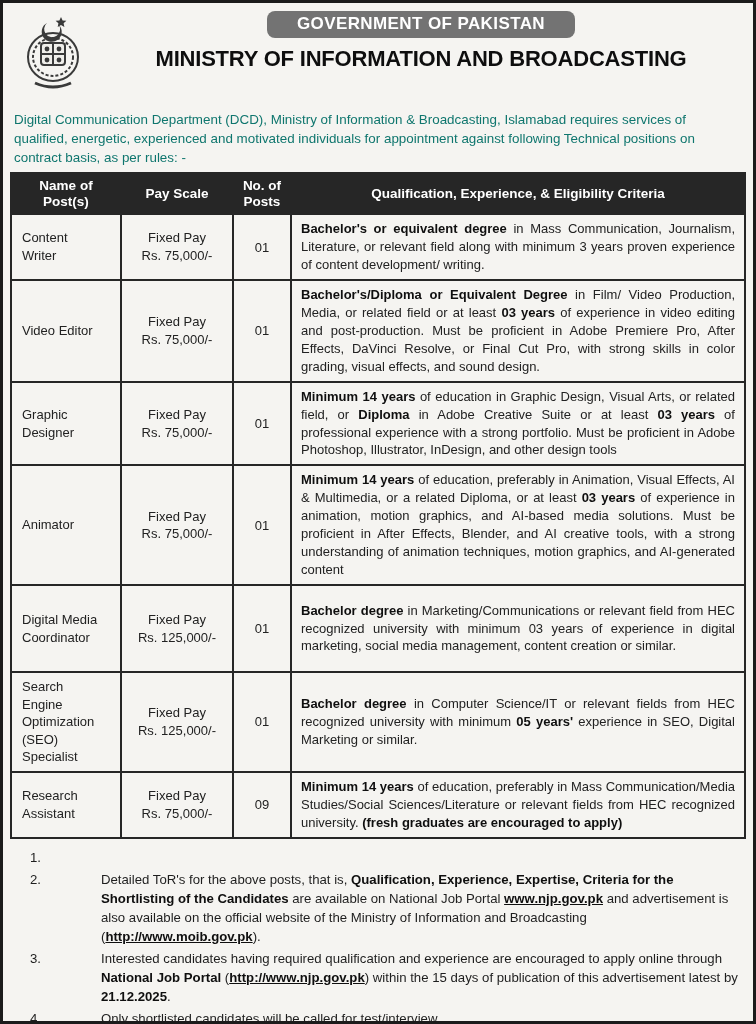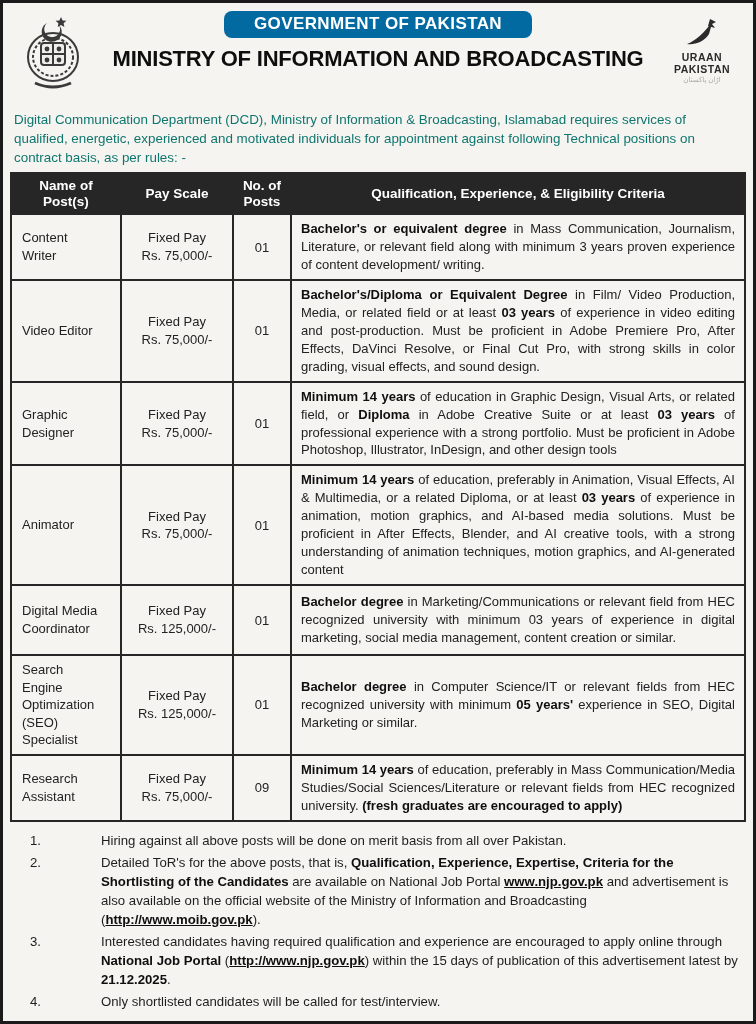--- a/index.html
+++ b/index.html
@@ -14,21 +14,21 @@
     border:3px solid #1b1b1b;
     display:flex; flex-direction:column;
     overflow:hidden;
     color:#242424;
   }
   
   .header { display:flex; align-items:flex-start; padding:6px 8px 2px 14px; height:89px; flex-shrink:0; }
   .emblem-wrap { width:80px; flex-shrink:0; padding-top:2px; }
   .header-center { flex:1; text-align:center; padding-top:2px; }
   .govt-pill {
-    display:inline-block; background:#0369a1; color:#fff;
+    display:inline-block; background:#737373; color:#fff;
     font-weight:700; font-size:17px; letter-spacing:.4px;
     padding:3px 30px 4px; border-radius:8px;
   }
   .ministry-line { font-weight:700; font-size:22px; line-height:1.18; color:#0e0e0e; letter-spacing:-.2px; margin-top:8px; }
   .uraan { width:86px; flex-shrink:0; text-align:center; padding-top:8px; }
   .uraan-name { font-size:10.5px; font-weight:700; color:#2a2a2a; line-height:1.15; letter-spacing:.5px; }
   .uraan-tagline { font-size:7px; color:#a9a8a5; margin-top:1px; }
   
   .band {
     background:#232323; color:#fff; height:37px; flex-shrink:0;
@@ -78,29 +78,20 @@
           <circle cx="30" cy="49" r="2.4" fill="#3a3a3a" stroke="none"></circle>
           <circle cx="42" cy="49" r="2.4" fill="#3a3a3a" stroke="none"></circle>
           <path d="M18 72 q18 8 36 0" stroke-width="3"></path>
         </g>
       </svg>
     </div>
     <div class="header-center">
       <div class="govt-pill">GOVERNMENT OF PAKISTAN</div>
       <div class="ministry-line">MINISTRY OF INFORMATION AND BROADCASTING</div>
     </div>
-    <div class="uraan">
-      <svg width="38" height="30" viewBox="0 0 38 30">
-        <path d="M4 27 C12 24 22 16 30 3 L26 17 C21 25 12 28 4 27 Z" fill="#2b2b2b"></path>
-        <path d="M27 2 l6 3 -4 2 3 4 -7 -2 z" fill="#2b2b2b"></path>
-      </svg>
-      <div class="uraan-name">URAAN</div>
-      <div class="uraan-name">PAKISTAN</div>
-      <div class="uraan-tagline">اڑان پاکستان</div>
-    </div>
   </div>
 
 
   <div class="intro">Digital Communication Department (DCD), Ministry of Information &amp; Broadcasting, Islamabad requires services of qualified, energetic, experienced and motivated individuals for appointment against following Technical positions on contract basis, as per rules: -</div>
 
   <table class="vac">
     <colgroup>
         <col style="width:110px">
         <col style="width:112px">
         <col style="width:58px">
@@ -144,21 +135,21 @@
       </tr>
       <tr style="height:112px">
         <td class="post">Animator</td>
         <td class="pay">
             <div>Fixed Pay</div>
             <div>Rs. 75,000/-</div>
           </td>
         <td class="count">01</td>
         <td class="criteria"><span class="b">Minimum 14 years</span><span> of education, preferably in Animation, Visual Effects, AI &amp; Multimedia, or a related Diploma, or at least </span><span class="b">03 years</span><span> of experience in animation, motion graphics, and AI-based media solutions. Must be proficient in After Effects, Blender, and AI creative tools, with a strong understanding of animation techniques, motion graphics, and AI-generated content</span></td>
       </tr>
-      <tr style="height:70px">
+      <tr style="height:87px">
         <td class="post">Digital Media Coordinator</td>
         <td class="pay">
             <div>Fixed Pay</div>
             <div>Rs. 125,000/-</div>
           </td>
         <td class="count">01</td>
         <td class="criteria"><span class="b">Bachelor degree</span><span> in Marketing/Communications or relevant field from HEC recognized university with minimum 03 years of experience in digital marketing, social media management, content creation or similar.</span></td>
       </tr>
       <tr style="height:74px">
         <td class="post">Search Engine Optimization (SEO) Specialist</td>
@@ -177,21 +168,20 @@
           </td>
         <td class="count">09</td>
         <td class="criteria"><span class="b">Minimum 14 years</span><span> of education, preferably in Mass Communication/Media Studies/Social Sciences/Literature or relevant fields from HEC recognized university. </span><span class="b">(fresh graduates are encouraged to apply)</span></td>
       </tr>
     </tbody>
   </table>
 
   <div class="notes">
     <div class="note">
         <div class="note-num">1.</div>
-        <div class="note-text"><span>Hiring against all above posts will be done on merit basis from all over Pakistan.</span></div>
       </div>
     <div class="note">
         <div class="note-num">2.</div>
         <div class="note-text"><span>Detailed ToR's for the above posts, that is, </span><span class="b">Qualification, Experience, Expertise, Criteria for the Shortlisting of the Candidates</span><span> are available on National Job Portal </span><span class="b u">www.njp.gov.pk</span><span> and advertisement is also available on the official website of the Ministry of Information and Broadcasting (</span><span class="b u">http://www.moib.gov.pk</span><span>).</span></div>
       </div>
     <div class="note">
         <div class="note-num">3.</div>
         <div class="note-text"><span>Interested candidates having required qualification and experience are encouraged to apply online through </span><span class="b">National Job Portal</span><span> (</span><span class="b u">http://www.njp.gov.pk</span><span>) within the 15 days of publication of this advertisement latest by </span><span class="b">21.12.2025</span><span>.</span></div>
       </div>
     <div class="note">

